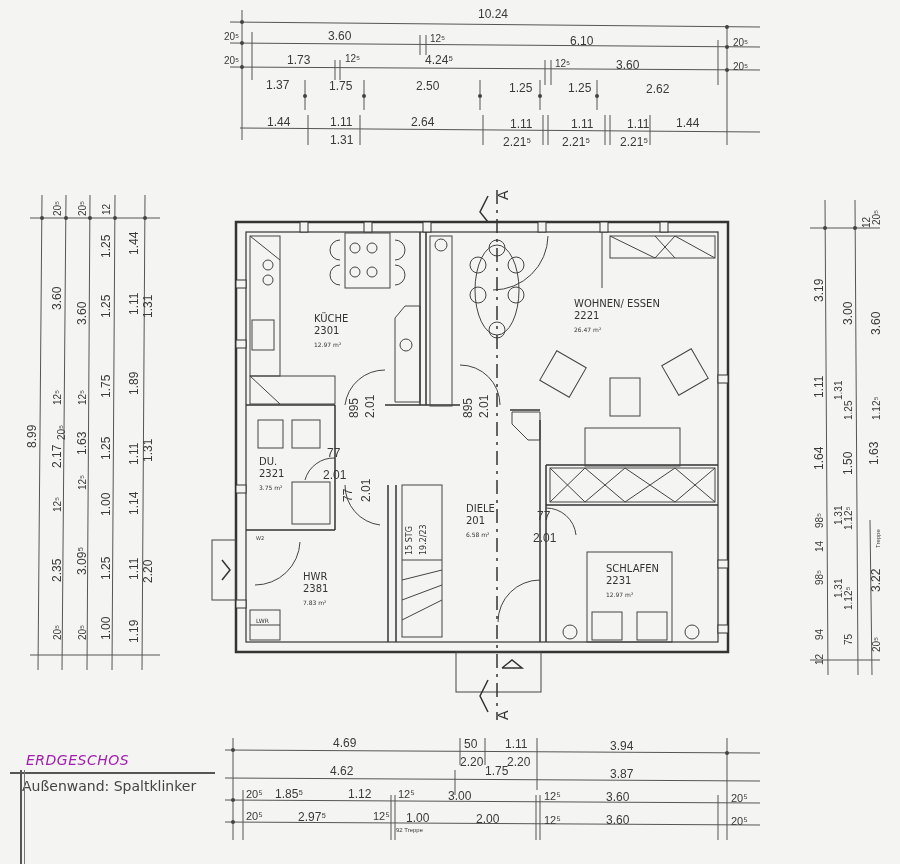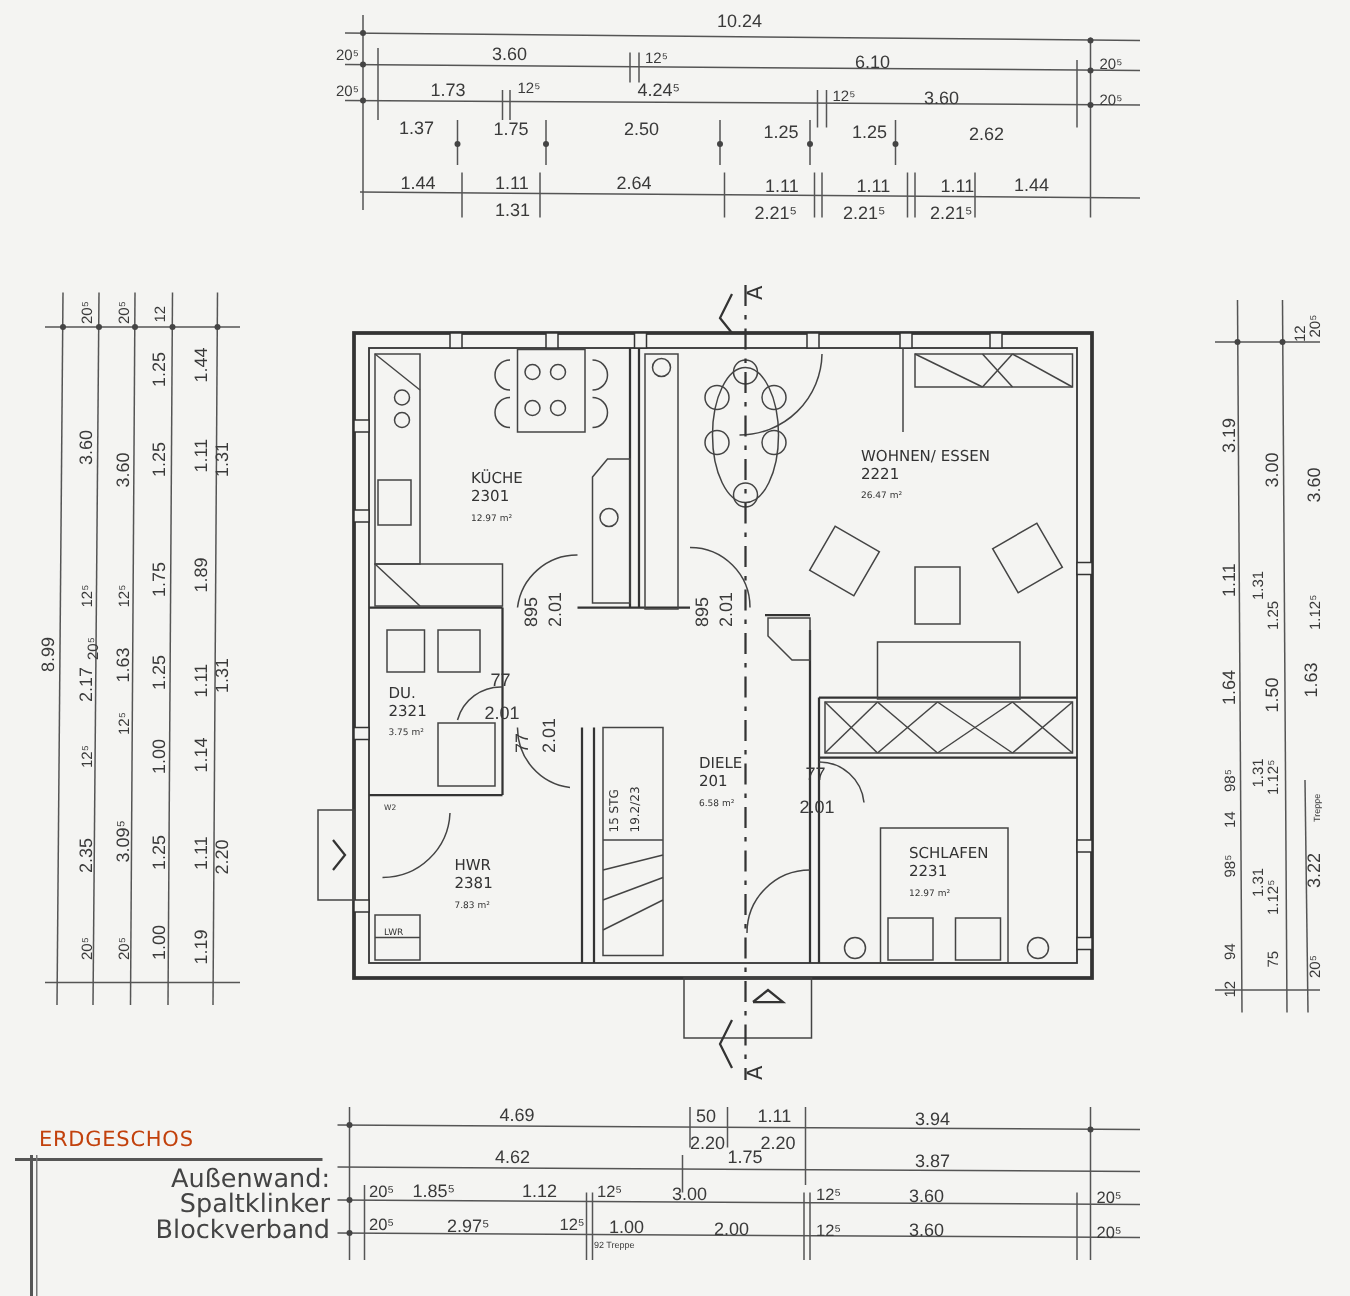--- a/index.html
+++ b/index.html
@@ -1,25 +1,25 @@
 <!DOCTYPE html>
 <html><head>
 <meta charset="utf-8">
 <style>
   html,body{margin:0;padding:0;background:#f4f4f2;}
   body{width:900px;height:864px;position:relative;overflow:hidden;font-family:"Liberation Sans",sans-serif;color:#333;}
   svg{position:absolute;left:0;top:0;}
   .dim{font-family:"Liberation Sans",sans-serif;font-size:12px;fill:#3a3a3a;}
   .lbl{font-family:"DejaVu Sans",sans-serif;fill:#333;}
   .legend{position:absolute;left:20px;top:752px;width:200px;}
-  .legend .title{font-family:"DejaVu Sans",sans-serif;font-size:14px;color:#c2410c;letter-spacing:0.5px;padding-left:6px;}
+  .legend .title{font-family:"DejaVu Sans",sans-serif;font-size:14px;color:#a21caf;letter-spacing:0.5px;padding-left:6px;font-style:italic;}
   .legend .rule{position:absolute;left:-10px;top:20px;width:205px;border-top:2px solid #555;}
   .legend .vrule{position:absolute;left:0;top:18px;height:95px;border-left:2px solid #555;}
   .legend .vrule2{position:absolute;left:4px;top:18px;height:95px;border-left:1px solid #777;}
-  .legend .desc{margin-top:10px;padding-left:20px;font-family:"DejaVu Sans",sans-serif;font-size:17px;color:#444;line-height:17px;text-align:right;}
+  .legend .desc{margin-top:10px;padding-left:2px;font-family:"DejaVu Sans",sans-serif;font-size:14px;color:#444;line-height:17px;}
 </style>
 </head>
 <body>
 
 <svg width="900" height="864" viewBox="0 0 900 864">
   <g stroke="#555" stroke-width="1" fill="none">
 
     <line x1="230" y1="22" x2="760" y2="27"></line>
     <line x1="230" y1="43" x2="760" y2="47"></line>
     <line x1="230" y1="67" x2="760" y2="70"></line>
@@ -420,15 +420,14 @@
   </g>
 </svg>
 
 <div class="legend">
   <div class="title">ERDGESCHOS</div>
   <div class="rule"></div>
   <div class="vrule"></div>
   <div class="vrule2"></div>
   <div class="desc">
     <div>Außenwand: Spaltklinker</div>
-    <div>Blockverband</div>
   </div>
 </div>
 
 </body></html>

